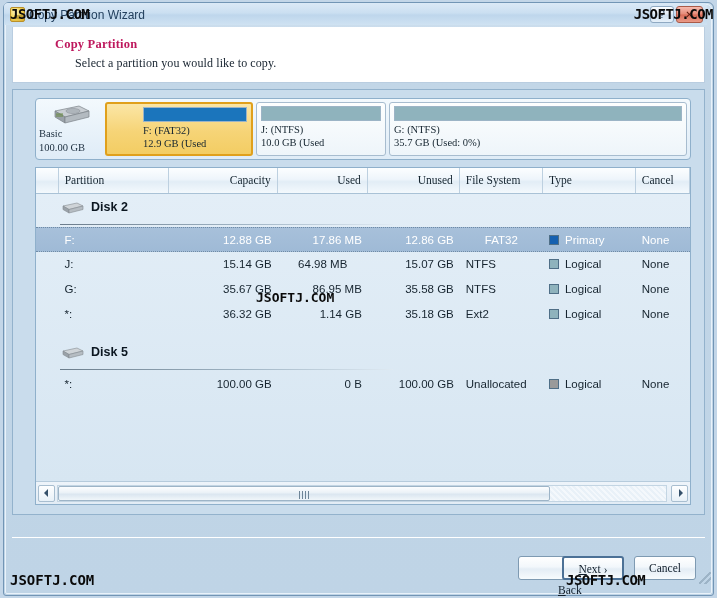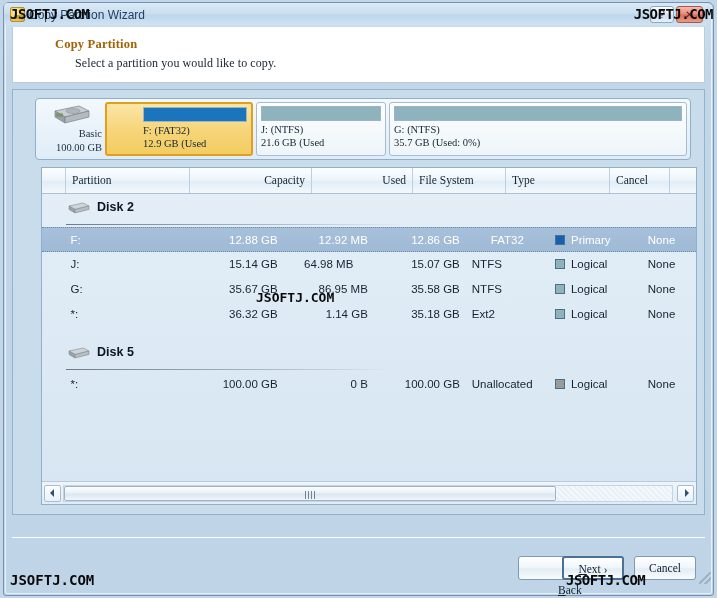--- a/index.html
+++ b/index.html
@@ -56,42 +56,42 @@
     border-color:#a95a48;color:#5e1a0d;
   }
 
   
   .head-band{
     position:absolute;left:12px;top:27px;width:693px;height:56px;
     background:#ffffff;border:1px solid #b9cde0;border-top:none;box-sizing:border-box;
   }
   .head-title{
     position:absolute;left:42px;top:10px;font-size:12.5px;font-weight:bold;
-    color:#a16207;letter-spacing:.2px;font-family:"Liberation Serif",serif;
+    color:#be185d;letter-spacing:.2px;font-family:"Liberation Serif",serif;
   }
   .head-desc{
     position:absolute;left:62px;top:29px;font-size:12px;color:#17232f;
     font-family:"Liberation Serif",serif;letter-spacing:.1px;
   }
 
   
   .panel{
     position:absolute;left:12px;top:89px;width:693px;height:426px;
     background:#c9dcec;border:1px solid #93b2cc;box-sizing:border-box;
   }
 
   
   .diskmap{
     position:absolute;left:22px;top:8px;width:656px;height:62px;
     background:linear-gradient(180deg,#f3f9fd 0%,#dfecf7 100%);
     border:1px solid #8fb0cb;border-radius:4px;box-sizing:border-box;
     display:flex;align-items:stretch;padding:3px;gap:3px;
   }
   .disk-info{
-    width:63px;flex:0 0 63px;position:relative;text-align:right;
+    width:63px;flex:0 0 63px;position:relative;text-align:left;
   }
   .disk-glyph{
     position:absolute;left:10px;top:2px;width:42px;height:22px;
   }
   .disk-label{
     position:absolute;left:0;top:26px;width:100%;font-size:10.5px;color:#1b2d3d;
     font-family:"Liberation Serif",serif;
   }
   .disk-size{
     position:absolute;left:0;top:40px;width:100%;font-size:10.5px;color:#1b2d3d;
@@ -112,21 +112,21 @@
     margin-bottom:2px;
   }
   .part-bar-fill{height:100%;}
   .part-line{
     font-size:10.5px;color:#14242f;white-space:nowrap;
     font-family:"Liberation Serif",serif;line-height:13px;
   }
 
   
   .table-wrap{
-    position:absolute;left:28px;top:77px;width:656px;height:338px;
+    position:absolute;left:22px;top:77px;width:656px;height:338px;
     background:#dce9f4;border:1px solid #8fb0cb;box-sizing:border-box;overflow:hidden;
   }
   .thead{
     display:flex;height:25px;
     background:linear-gradient(180deg,#fcfeff 0%,#eef5fb 45%,#e2edf6 55%,#f3f9fd 100%);
     border-bottom:1px solid #a9c2d6;
   }
   .th{
     border-right:1px solid #bdd0e0;box-sizing:border-box;
     font-size:11.5px;color:#14242f;line-height:24px;
@@ -274,56 +274,57 @@
             <div class="part-bar-fill" style="width: 100%; background: rgb(27, 117, 188);"></div>
           </div>
           <div class="part-line">F: (FAT32)</div>
           <div class="part-line">12.9 GB  (Used</div>
         </div>
         <div class="part-box" style="flex: 15 1 0px;">
           <div class="part-bar-outer">
             <div class="part-bar-fill" style="width: 100%; background: rgb(143, 179, 189);"></div>
           </div>
           <div class="part-line">J: (NTFS)</div>
-          <div class="part-line">21.6 GB  (Used</div>
+          <div class="part-line">10.0 GB  (Used</div>
         </div>
         <div class="part-box" style="flex: 36 1 0px;">
           <div class="part-bar-outer">
             <div class="part-bar-fill" style="width: 100%; background: rgb(143, 179, 189);"></div>
           </div>
           <div class="part-line">G: (NTFS)</div>
           <div class="part-line">35.7 GB  (Used: 0%)</div>
         </div>
       </div>
 
     <div class="table-wrap">
       <div class="thead" id="thead">
           <div class="th" style="width: 24px; text-align: left;"></div>
           <div class="th" style="width: 124px; text-align: left;">Partition</div>
           <div class="th" style="width: 122px; text-align: right;">Capacity</div>
           <div class="th" style="width: 101px; text-align: right;">Used</div>
+          <div class="th" style="width: 103px; text-align: right;">Unused</div>
           <div class="th" style="width: 93px; text-align: left;">File System</div>
           <div class="th" style="width: 104px; text-align: left;">Type</div>
           <div class="th" style="width: 60px; text-align: left;">Cancel</div>
         </div>
       <div class="tbody" id="tbody">
           <div class="grp-row">
             <svg class="grp-icon" viewBox="0 0 24 13">
               <polygon points="3,4 17,1 23,4 9,7.5" fill="#cfd4d8" stroke="#848b91" stroke-width="0.6"></polygon>
               <polygon points="3,4 9,7.5 9,11 3,7.5" fill="#9aa2a9" stroke="#848b91" stroke-width="0.6"></polygon>
               <polygon points="9,7.5 23,4 23,7.5 9,11" fill="#b6bdc3" stroke="#848b91" stroke-width="0.6"></polygon>
             </svg>
             <div class="grp-label">Disk 2</div>
             <div class="grp-rule"></div>
           </div>
           <div class="row sel">
             <div class="td" style="width: 24px; text-align: left;"></div>
             <div class="td" style="width: 124px; text-align: left;">F:</div>
             <div class="td" style="width: 122px; text-align: right;">12.88 GB</div>
-            <div class="td" style="width: 101px; text-align: right;">12.92 MB</div>
+            <div class="td" style="width: 101px; text-align: right;">17.86 MB</div>
             <div class="td" style="width: 103px; text-align: right;">12.86 GB</div>
             <div class="td" style="width: 93px; text-align: center;">FAT32</div>
             <div class="td" style="width: 104px; text-align: left;"><span class="swatch" style="background: rgb(21, 96, 176);"></span>Primary</div>
             <div class="td" style="width: 60px; text-align: left;">None</div>
           </div>
           <div class="row">
             <div class="td" style="width: 24px; text-align: left;"></div>
             <div class="td" style="width: 124px; text-align: left;">J:</div>
             <div class="td" style="width: 122px; text-align: right;">15.14 GB</div>
             <div class="td" style="width: 101px; text-align: center;">64.98 MB</div>

